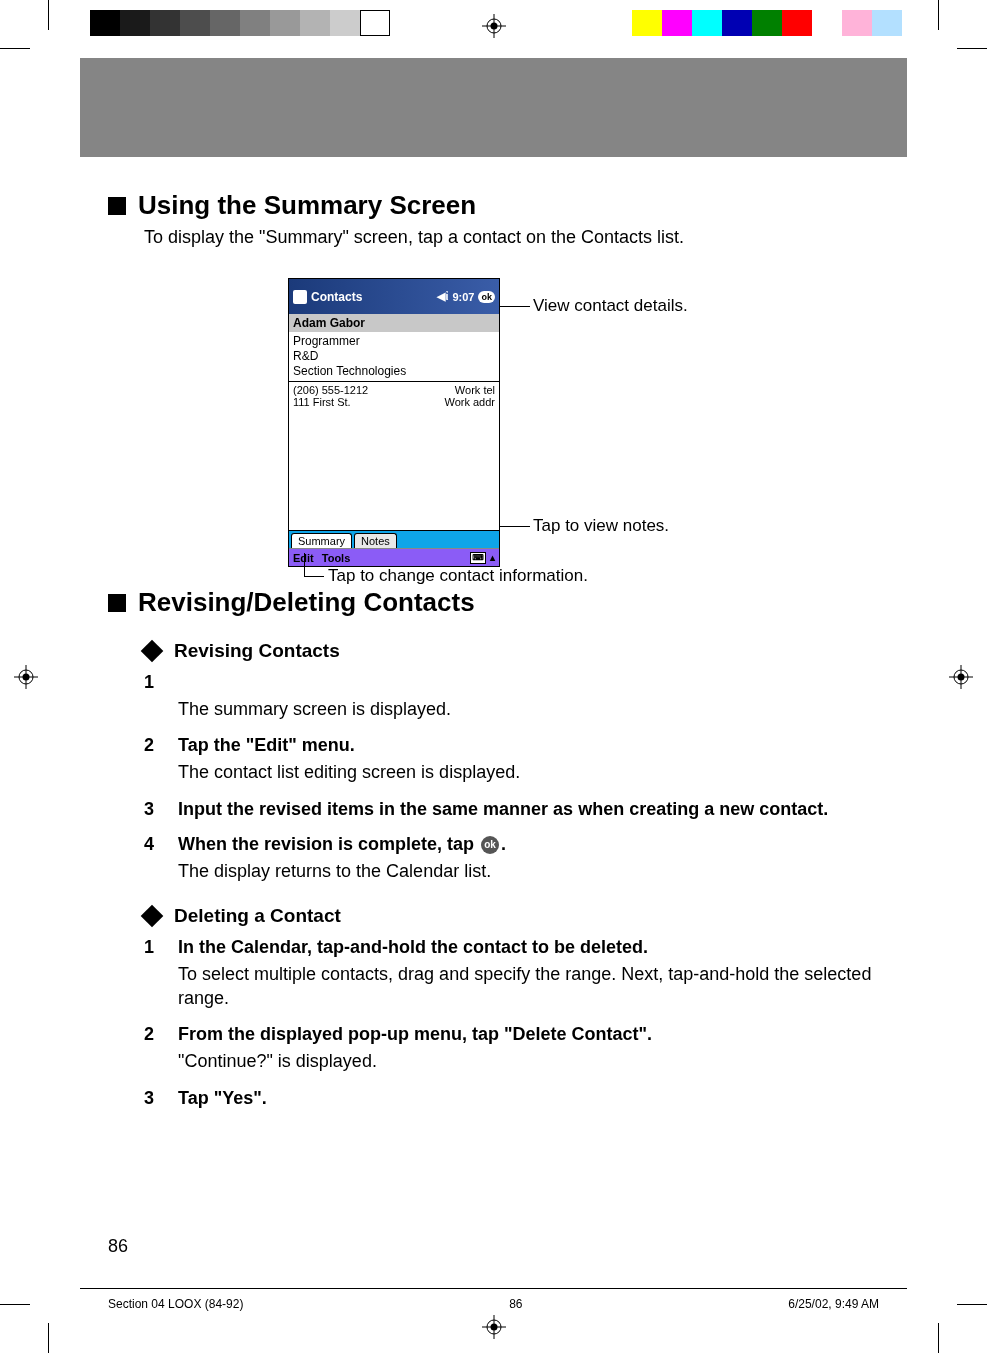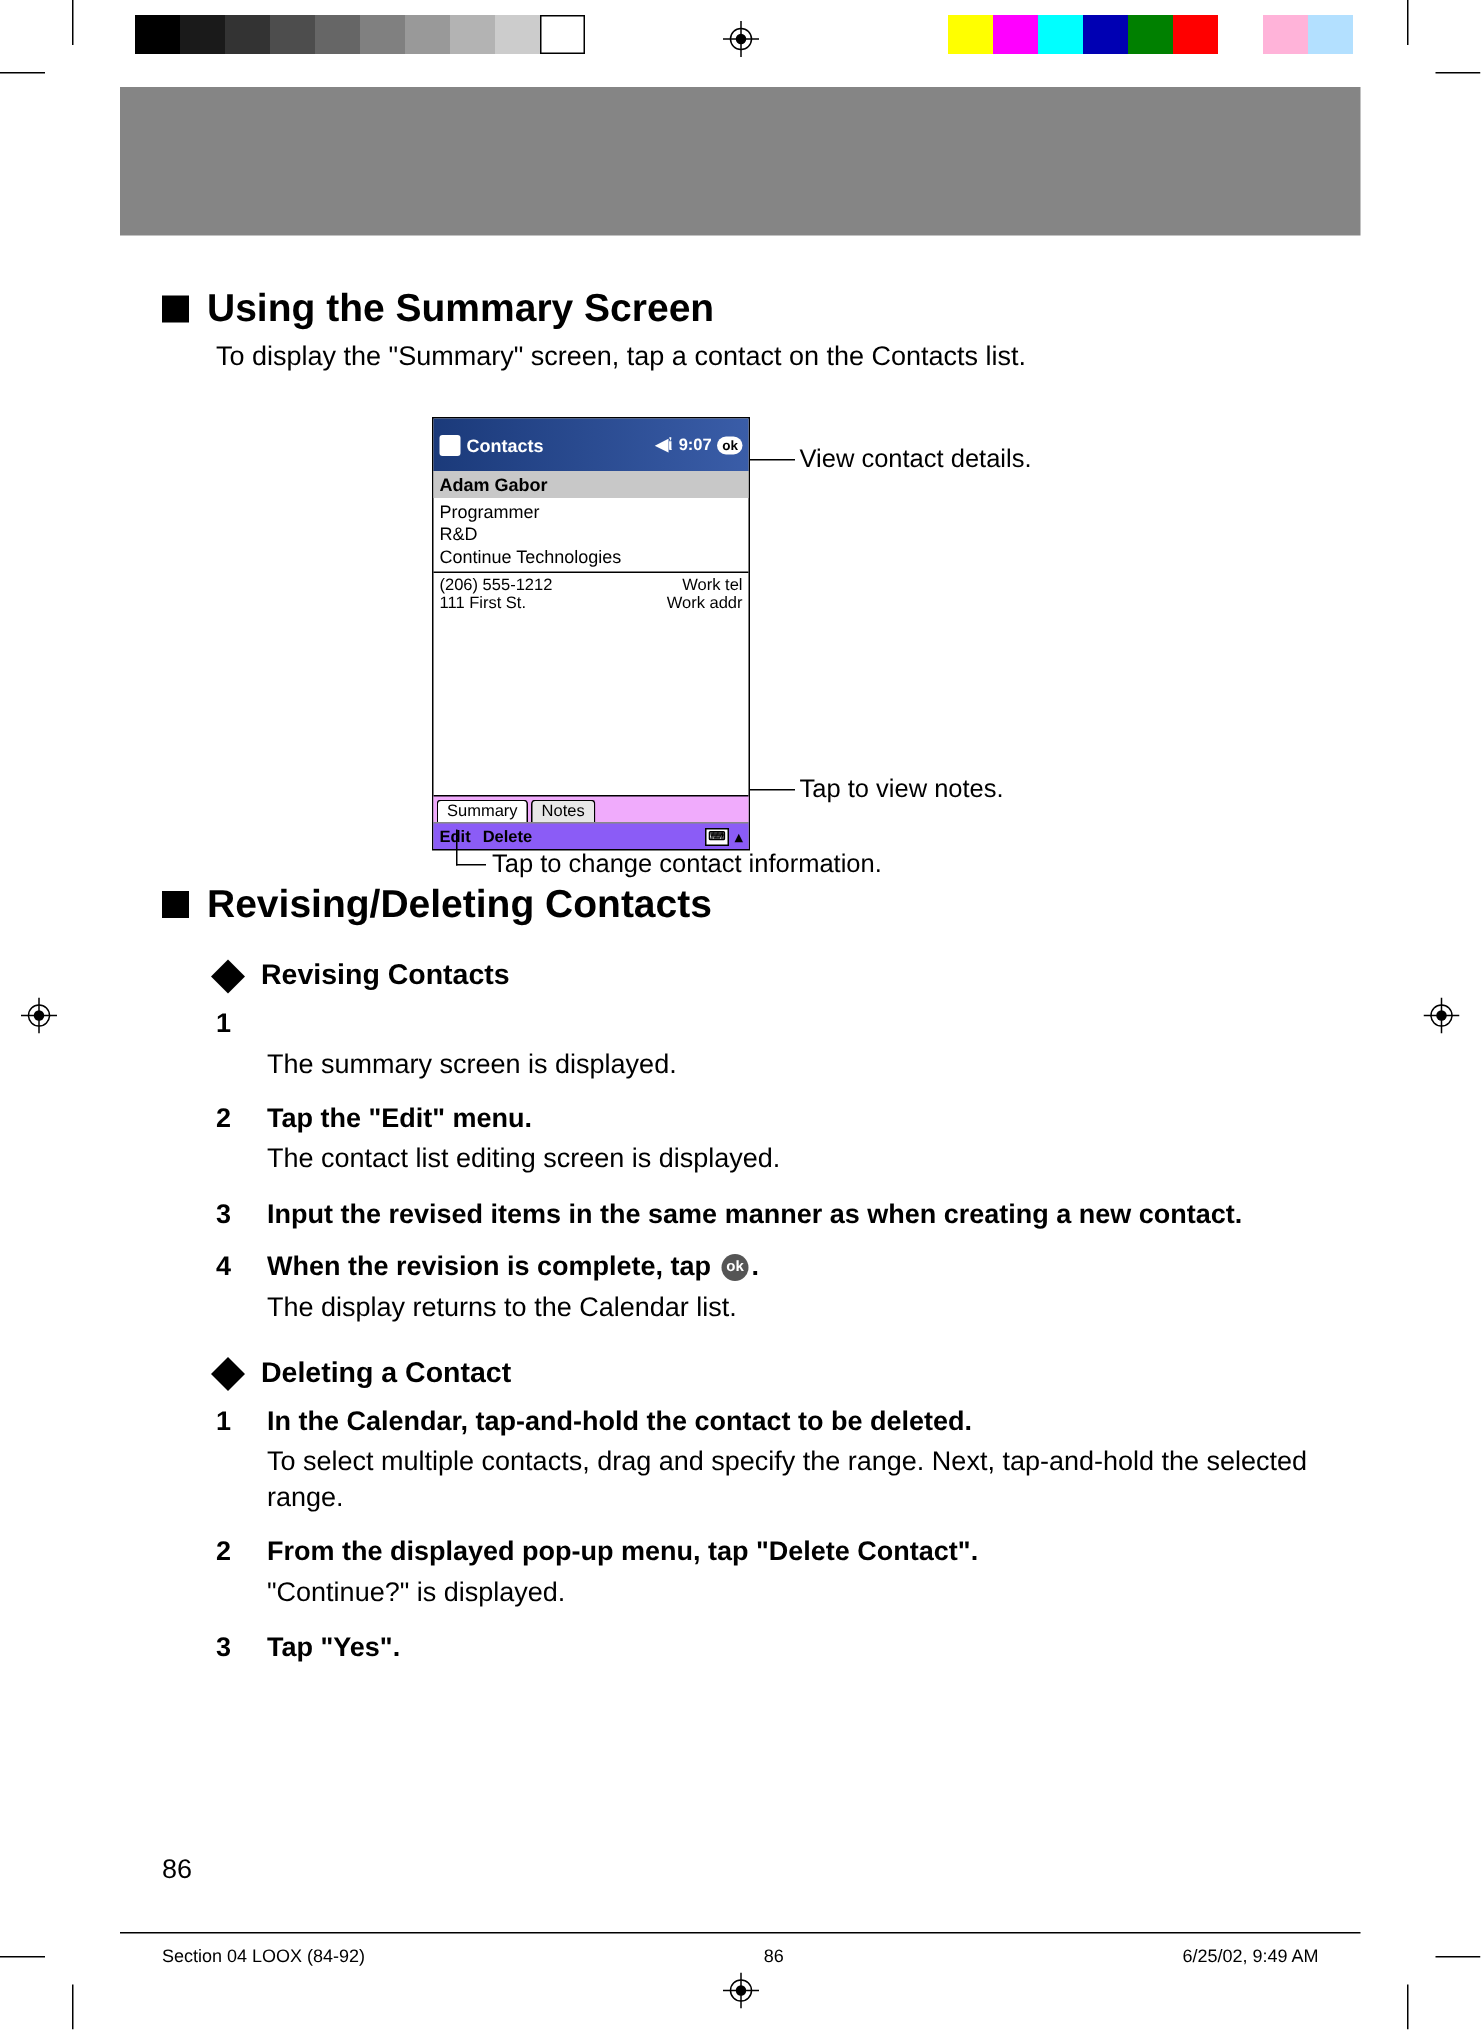--- a/index.html
+++ b/index.html
@@ -50,21 +50,21 @@
   .ppc-titlebar .left { display:flex; align-items:center; gap:4px; }
   .flag-icon { width:14px; height:14px; background:#fff; border-radius:2px; }
   .titlebar-right { display:flex; align-items:center; gap:4px; font-size:11px; }
   .ok-button { background:#fff; color:#000; border-radius:8px; font-size:9px; font-weight:bold; padding:1px 3px; }
 
   .name-row { background:#c8c8c8; color:#000; font-weight:bold; font-size:12px; padding:2px 4px; }
   .details-block { padding:2px 4px; font-size:12px; font-family:"Arial Narrow","Tahoma",sans-serif; line-height:15px; border-bottom:1px solid #000; }
   .info-block { padding:2px 4px; font-size:11px; font-family:"Arial Narrow","Tahoma",sans-serif; }
   .info-row { display:flex; justify-content:space-between; }
   .spacer { height:120px; }
-  .tabs-row { display:flex; align-items:flex-end; background:#f0abfc; font-size:11px; border-top:1px solid #000; height:18px;}
+  .tabs-row { display:flex; align-items:flex-end; background:#0ea5e9; font-size:11px; border-top:1px solid #000; height:18px;}
   .tabs-row .tab { border:1px solid #000; border-bottom:none; padding:1px 6px; margin-left:2px; background:#e8e8e8; border-top-left-radius:3px; border-top-right-radius:3px;}
   .tabs-row .tab.active { background:#fff; }
   .menubar { display:flex; justify-content:space-between; align-items:center; background:#8b5cf6; font-size:11px; font-weight:bold; padding:2px 4px; height:18px; border-top:1px solid #888; }
   .menubar .menus { display:flex; gap:8px; }
   .menubar .icons { display:flex; gap:4px; align-items:center; }
   .kb-icon { width:16px; height:12px; border:1px solid #000; background:#fff; font-size:8px; display:flex; align-items:center; justify-content:center;}
   .up-arrow { font-size:10px; }
 
   .callout { position:absolute; font-size:17px; }
   .callout-line { position:absolute; background:#000; height:1px; }
@@ -164,41 +164,41 @@
         <div class="titlebar-right">
           <span>◀ἰ</span>
           <span>9:07</span>
           <span class="ok-button">ok</span>
         </div>
       </div>
       <div class="name-row">Adam Gabor</div>
       <div class="details-block">
         <div>Programmer</div>
         <div>R&amp;D</div>
-        <div>Continue Technologies</div>
+        <div>Section Technologies</div>
       </div>
       <div class="info-block">
         <div class="info-row">
             <span>(206) 555-1212</span>
             <span>Work tel</span>
           </div>
         <div class="info-row">
             <span>111 First St.</span>
             <span>Work addr</span>
           </div>
       </div>
       <div class="spacer"></div>
       <div class="tabs-row">
         <div class="tab active">Summary</div>
         <div class="tab">Notes</div>
       </div>
       <div class="menubar">
         <div class="menus">
           <span>Edit</span>
-          <span>Delete</span>
+          <span>Tools</span>
         </div>
         <div class="icons">
           <span class="kb-icon">⌨</span>
           <span class="up-arrow">▴</span>
         </div>
       </div>
     </div>
 
     <div class="callout-line" style="top:28px; left:212px; width:30px;"></div>
     <div class="callout" style="top:18px; left:245px;">View contact details.</div>

